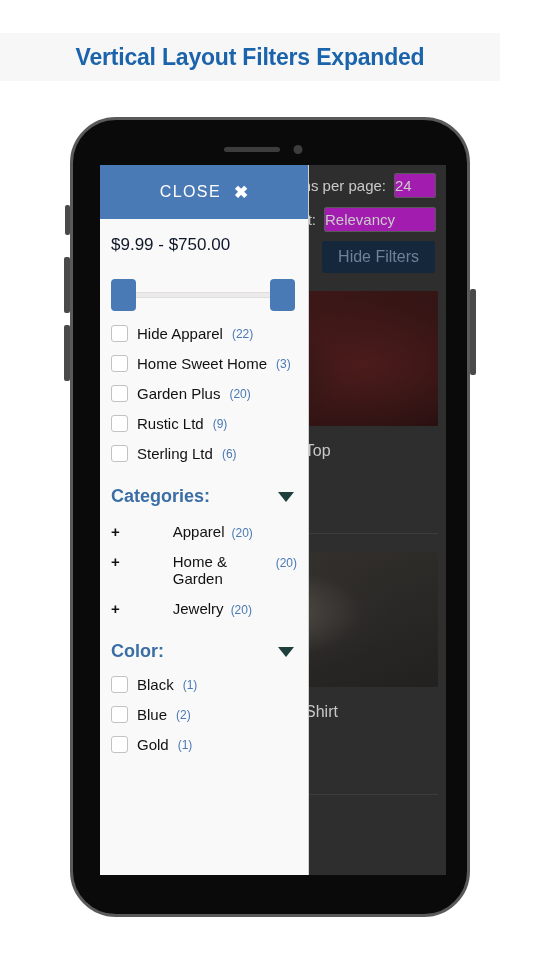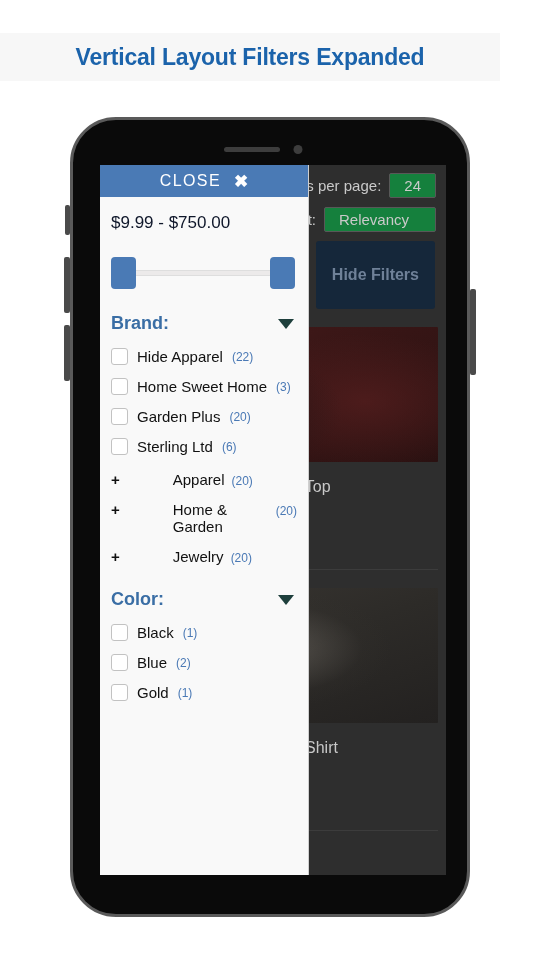--- a/index.html
+++ b/index.html
@@ -95,37 +95,36 @@
   .tb-row {
     display: flex;
     align-items: center;
     justify-content: flex-end;
     gap: 8px;
     margin-bottom: 9px;
   }
   .tb-label { font-size: 15px; color: #c9c9c9; white-space: nowrap; }
   .tb-field {
     border: 1px solid #585858;
-    background: #15803d;
+    background: #a21caf;
     color: #cacaca;
     font-size: 15px;
-    padding: 3px 14px;
+    padding: 3px 0;
     border-radius: 2px;
   }
   .tb-field.w-small { min-width: 42px; text-align: left; }
   .tb-field.w-med   { min-width: 112px; }
   .tb-btn-row { display: flex; justify-content: flex-end; padding-right: 1px; }
   .hide-filters-btn {
     background: #15273a;
     color: #6f8198;
     border: none;
     font-size: 16px;
-    padding: 25px 16px;
+    padding: 7px 16px;
     border-radius: 3px;
-    font-weight: bold;
   }
 
   .product {
     margin-top: 18px;
     padding: 0 8px;
   }
   .product-img {
     width: 100%;
     height: 135px;
     border-radius: 1px;
@@ -171,21 +170,21 @@
   
   .filter-panel {
     position: absolute;
     left: 0; top: 0;
     width: 209px; height: 710px;
     background: #f9f9f9;
     border-right: 1px solid #cfcfcf;
     overflow: hidden;
   }
   .filter-header {
-    height: 32px;
+    height: 54px;
     background: #4a7ab5;
     display: flex;
     align-items: center;
     justify-content: center;
     gap: 13px;
   }
   .filter-header .close-label {
     color: #ffffff;
     font-size: 16px;
     letter-spacing: 1.4px;
@@ -343,47 +342,52 @@
 
         <div class="filter-body">
 
           <div class="price-value">$9.99 - $750.00</div>
           <div class="slider">
             <div class="slider-track"></div>
             <div class="slider-handle left"></div>
             <div class="slider-handle right"></div>
           </div>
 
-          <div class="section-head">
-            <span class="section-title">Brand:</span>
-            <span class="caret"></span>
-          </div>
           <div class="check-list">
             <div class="check-row">
               <span class="checkbox"></span>
               <span class="check-label">Hide Apparel</span>
               <span class="check-count">(22)</span>
             </div>
             <div class="check-row">
               <span class="checkbox"></span>
               <span class="check-label">Home Sweet Home</span>
               <span class="check-count">(3)</span>
             </div>
             <div class="check-row">
               <span class="checkbox"></span>
               <span class="check-label">Garden Plus</span>
               <span class="check-count">(20)</span>
             </div>
             <div class="check-row">
               <span class="checkbox"></span>
+              <span class="check-label">Rustic Ltd</span>
+              <span class="check-count">(9)</span>
+            </div>
+            <div class="check-row">
+              <span class="checkbox"></span>
               <span class="check-label">Sterling Ltd</span>
               <span class="check-count">(6)</span>
             </div>
           </div>
 
+          <div class="section-head">
+            <span class="section-title">Categories:</span>
+            <span class="caret"></span>
+          </div>
           <div class="cat-list">
             <div class="cat-row">
               <span class="cat-plus">+</span>
               <span class="cat-label">Apparel</span>
               <span class="cat-count">(20)</span>
             </div>
             <div class="cat-row">
               <span class="cat-plus">+</span>
               <span class="cat-label">Home &amp; Garden</span>
               <span class="cat-count">(20)</span>

